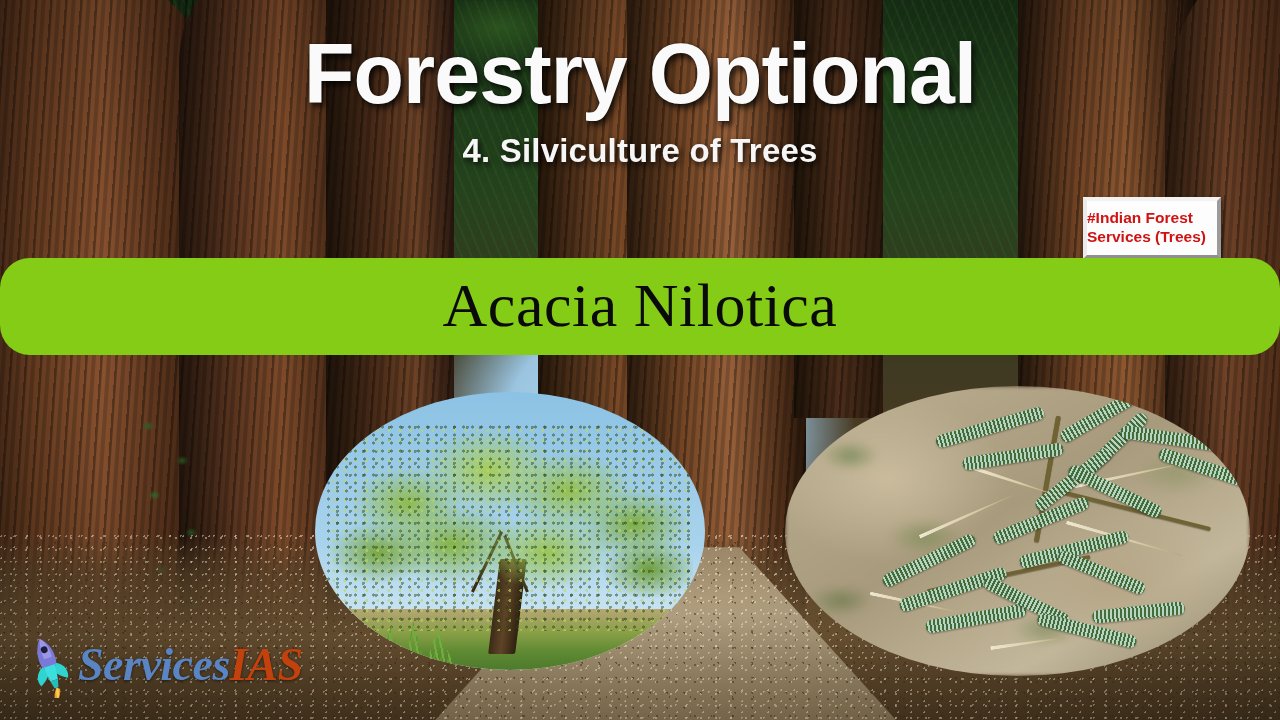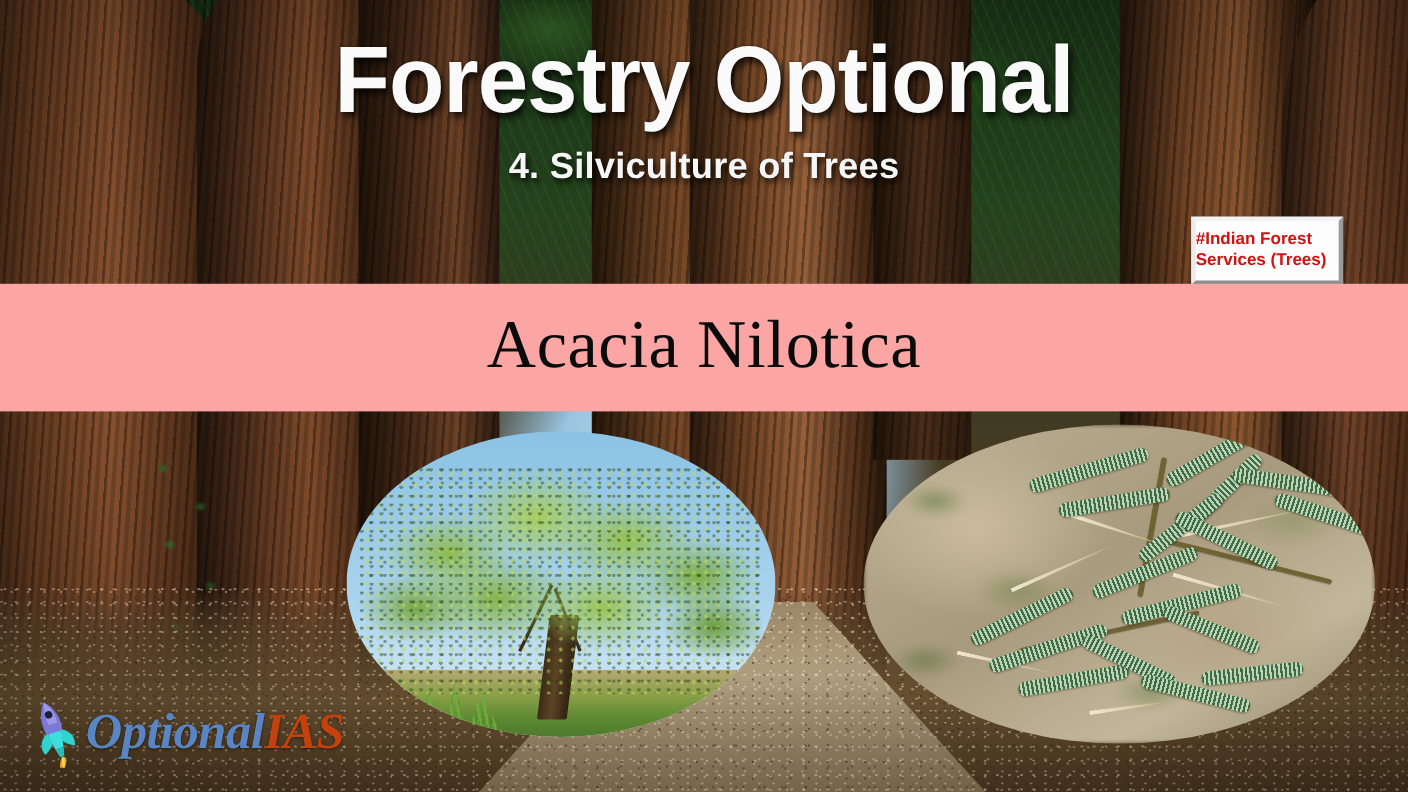--- a/index.html
+++ b/index.html
@@ -174,23 +174,23 @@
     line-height:1.22;
     margin-top:26px;
   }
   .badge span{
     font-size:15.5px; font-weight:700; color:#cf1212;
     font-family:"Liberation Sans", sans-serif; white-space:nowrap;
   }
 
   
   .yellow-band{
-    position:absolute; left:0; top:258px; width:100%; height:116px;
-    background:#fca5a5;
-    display:flex; align-items:center; justify-content:center;
+    position:absolute; left:0; top:258px; width:100%; height:97px;
+    background:#84cc16;
+    display:flex; align-items:center; justify-content:center;border-radius:30px;
   }
   .species-name{
     font-family:"Liberation Serif", serif;
     font-size:62px; font-weight:400; color:#0a0a0a;
     letter-spacing:.5px; line-height:1;
     padding-bottom:4px;
   }
 
   
   .oval{ position:absolute; border-radius:50%; overflow:hidden; }
@@ -394,17 +394,17 @@
           <path d="M24 34 C16 38 14 46 17 52 C22 49 26 46 28 42 Z" fill="#2fd3d0"></path>
           <path d="M38 34 C46 38 48 46 45 52 C40 49 36 46 34 42 Z" fill="#2fd3d0"></path>
           <path d="M25 35 L37 35 L35 50 L27 50 Z" fill="#3ddede"></path>
           <path d="M27 50 L35 50 L33 58 L29 58 Z" fill="#28bdbb"></path>
           <path d="M31 58 C27 62 25 68 26 72 C30 70 33 65 34 60 Z" fill="#f29a2e"></path>
           <path d="M31 58 C29 62 28 66 29 69 C31 67 32 63 32.6 59.5 Z" fill="#f7d24a"></path>
         </g>
       </svg>
     </span>
     <span class="logo-text">
-      <span class="logo-syn">Optional</span><span class="logo-ias">IAS</span>
+      <span class="logo-syn">Services</span><span class="logo-ias">IAS</span>
     </span>
   </div>
 
 </div>
 
 </body></html>

